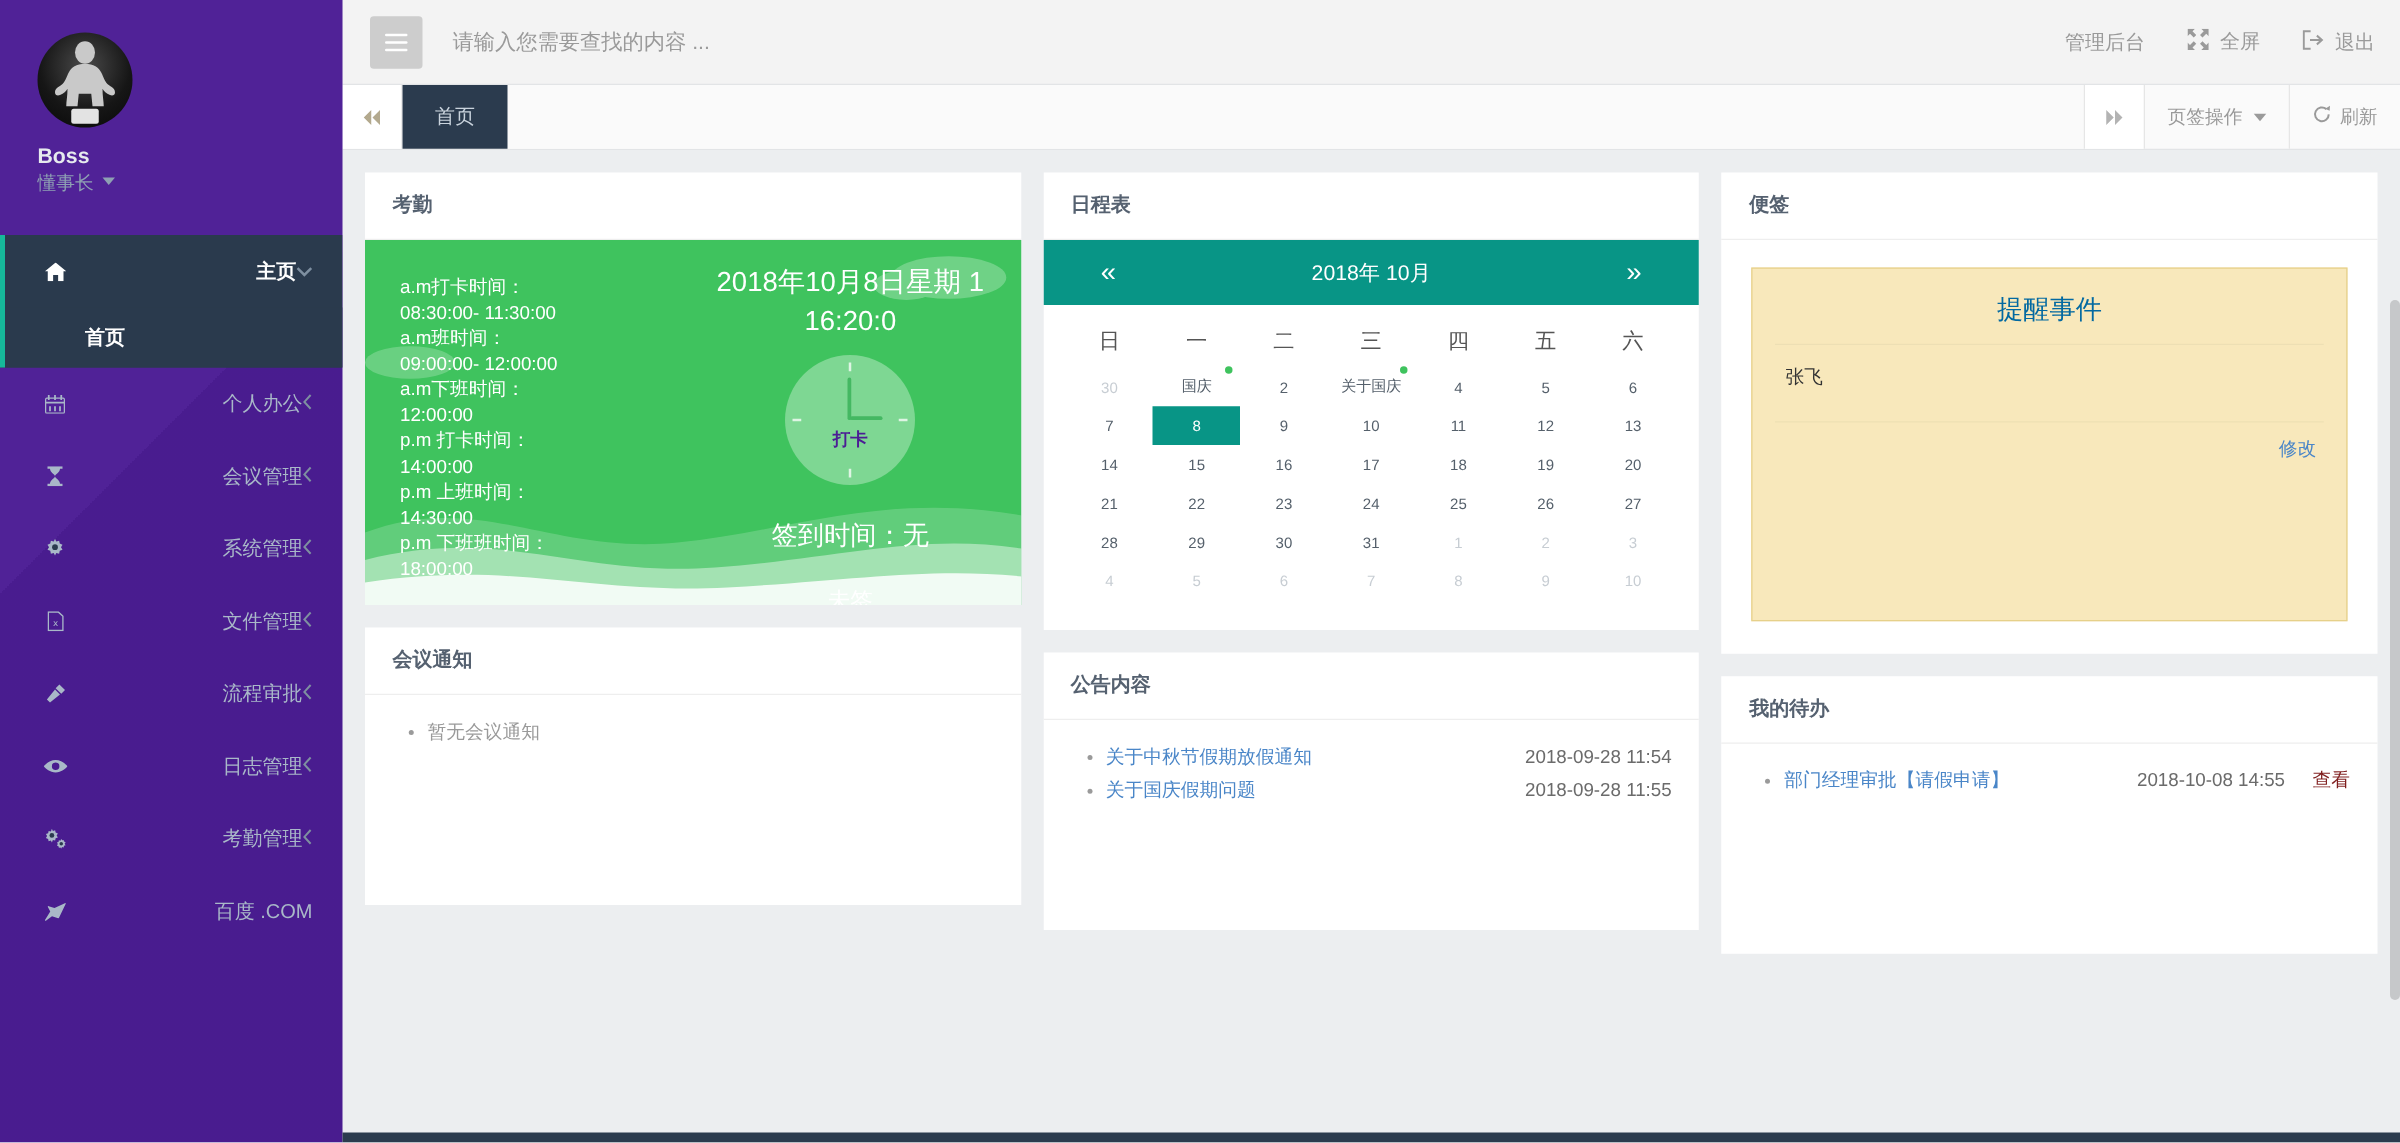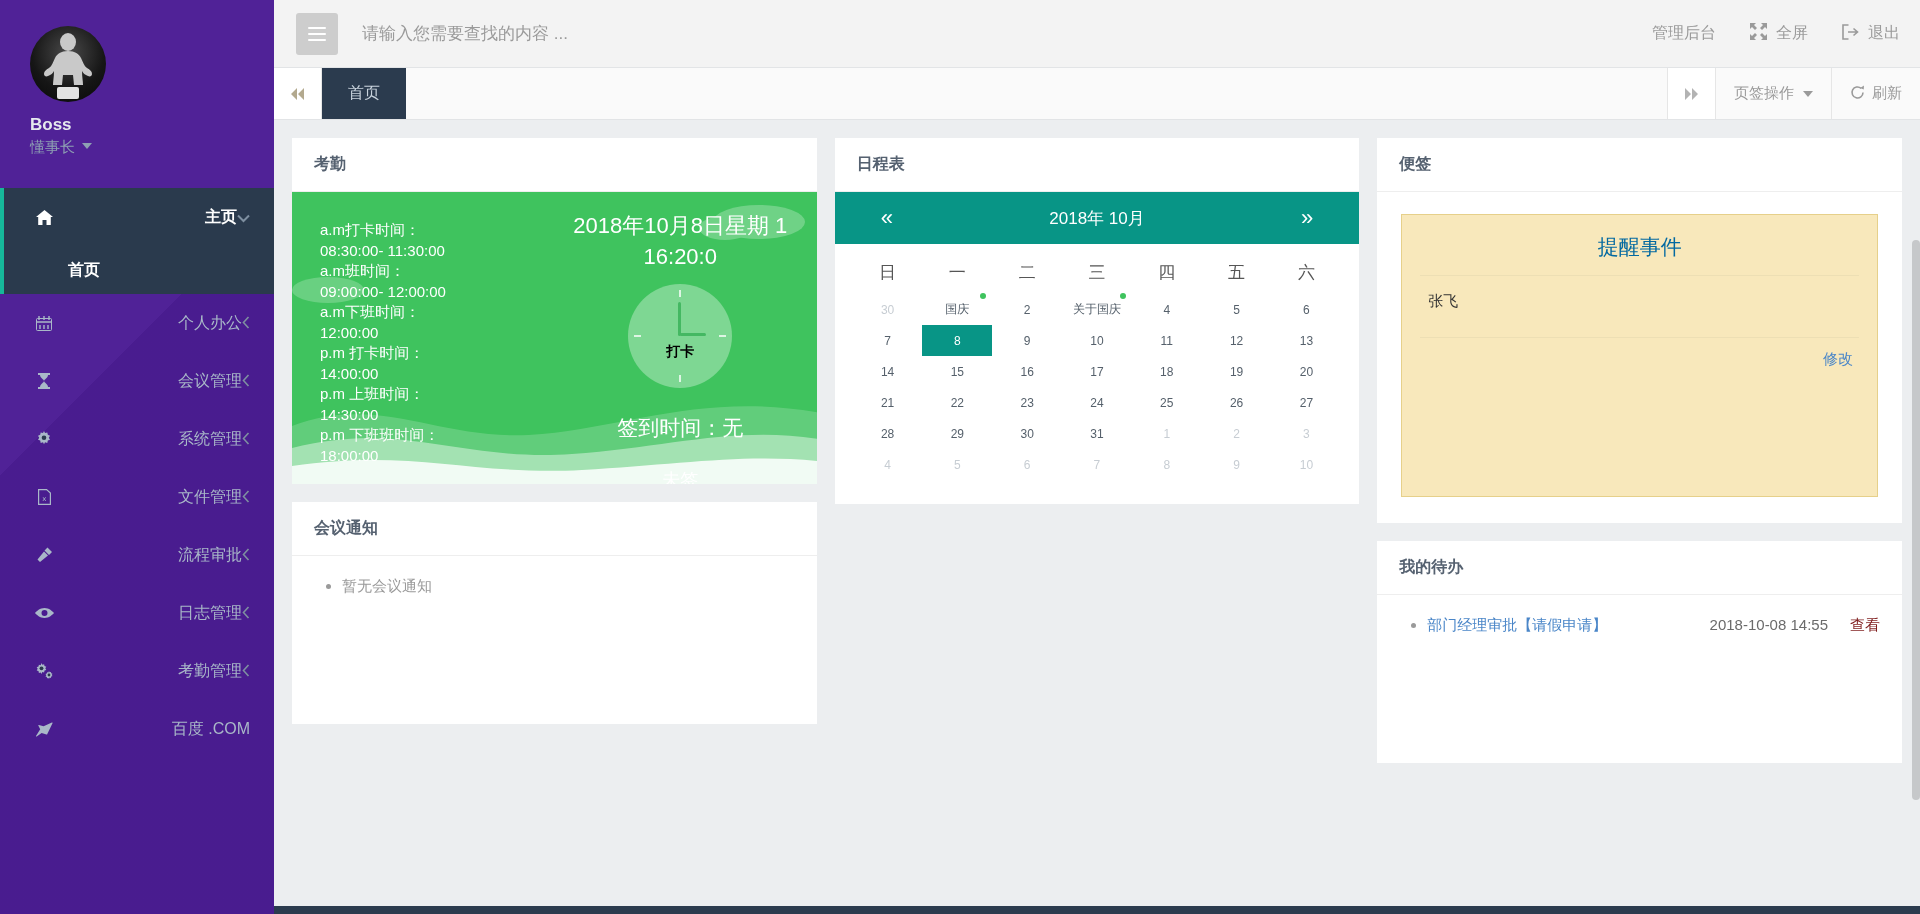--- a/index.html
+++ b/index.html
@@ -133,21 +133,21 @@
     background:rgba(255,255,255,.33); margin: 12px auto 0 auto; position:relative;
     display:flex;align-items:center;justify-content:center;
   }
   .clock .hand-h { position:absolute; width:3px;height:34px;background:#44b862; left:50px; top:18px; border-radius:2px;}
   .clock .hand-m { position:absolute; width:26px;height:3px;background:#44b862; left:52px; top:49px; border-radius:2px;}
   .clock .tick { position:absolute; background:rgba(255,255,255,.75); }
   .clock .t-t { width:2px;height:7px;left:51px;top:6px; }
   .clock .t-b { width:2px;height:7px;left:51px;bottom:6px; }
   .clock .t-l { height:2px;width:7px;top:51px;left:6px; }
   .clock .t-r { height:2px;width:7px;top:51px;right:6px; }
-  .clock .label { color:#000000; font-size:14px; margin-top:32px; font-weight:bold;}
+  .clock .label { color:#4c1d95; font-size:14px; margin-top:32px; font-weight:bold;}
   .att-sign { font-size:21px; margin-top: 26px; }
   .att-status { font-size:18px; margin-top: 26px; }
 
   
   .cal-head {
     background:#089586; color:#ffffff; height:52px; display:flex; align-items:center;
     justify-content:space-between; padding: 0 46px;
   }
   .cal-nav { font-size:22px; cursor:pointer; line-height:1; }
   .cal-title { font-size:17px; }
@@ -670,20 +670,41 @@
                       </td>
                       <td class="muted">
                         <div class="cell">10</div>
                       </td>
                     </tr>
                   </tbody>
               </table>
             </div>
           </section>
 
+          <section class="card">
+            <div class="card-head">
+              <div class="card-title">公告内容</div>
+            </div>
+            <div class="list">
+              <ul>
+                <li>
+                  <div class="li-row">
+                    <a class="li-link">关于中秋节假期放假通知</a>
+                    <span class="li-date">2018-09-28 11:54</span>
+                  </div>
+                </li>
+                <li>
+                  <div class="li-row">
+                    <a class="li-link">关于国庆假期问题</a>
+                    <span class="li-date">2018-09-28 11:55</span>
+                  </div>
+                </li>
+              </ul>
+            </div>
+          </section>
         </div>
 
         <div class="col">
 
           <section class="card">
             <div class="card-head">
               <div class="card-title">便签</div>
             </div>
             <div class="note-wrap">
               <div class="note">

